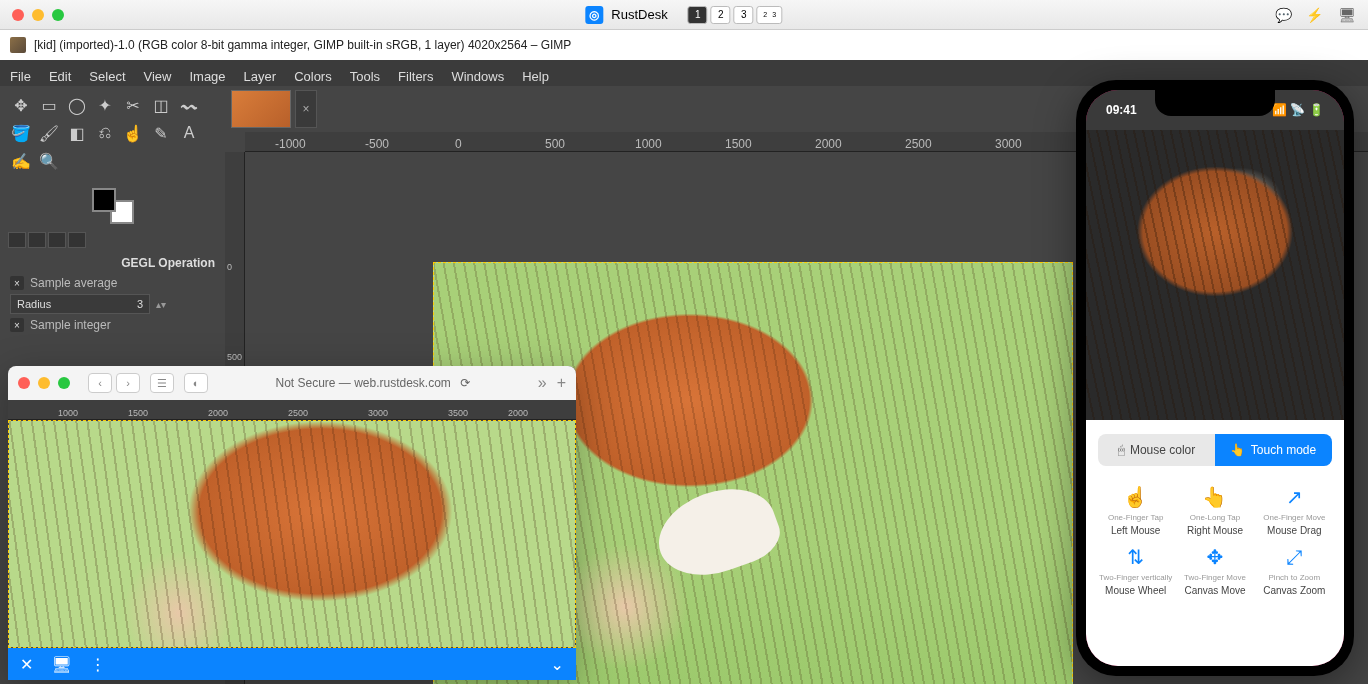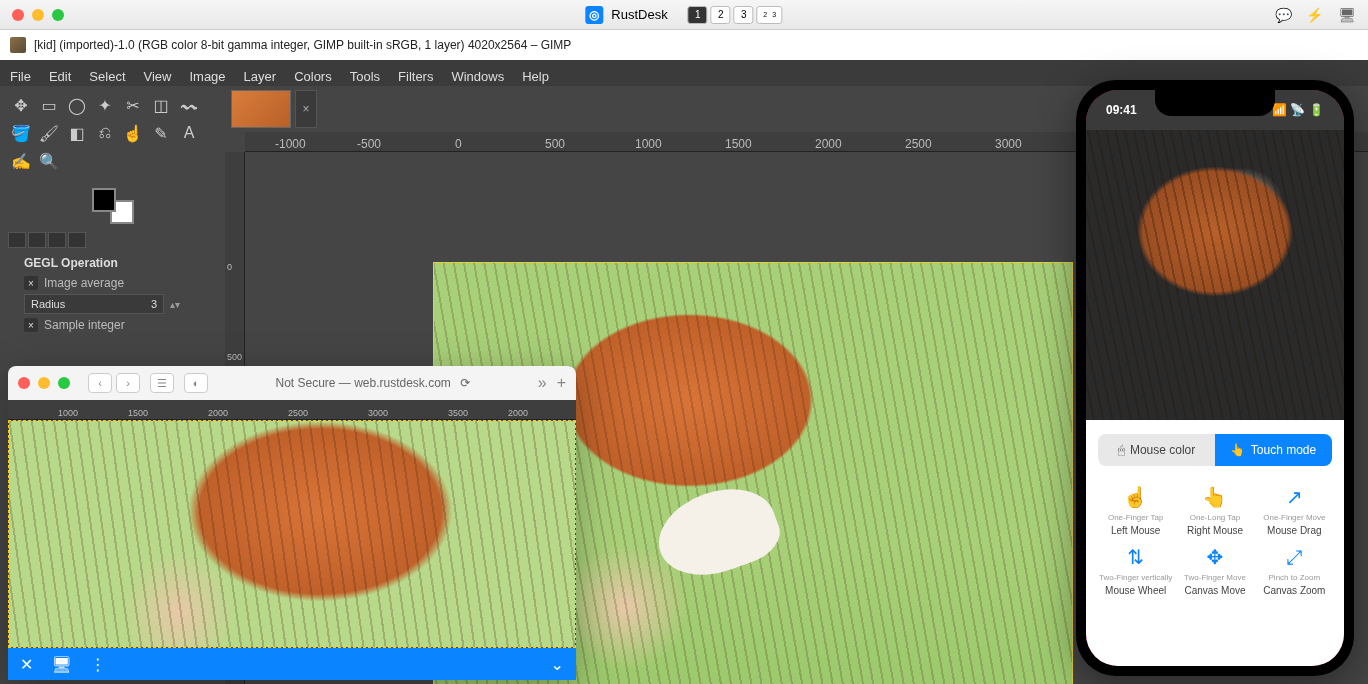--- a/index.html
+++ b/index.html
@@ -33,21 +33,21 @@
 .gimp-content { position: absolute; top: 26px; left: 0; right: 0; bottom: 0; display: flex; }
 .gimp-left-panel { width: 225px; background: #454545; display: flex; flex-direction: column; }
 .toolbox { padding: 6px 8px; display: grid; grid-template-columns: repeat(7, 26px); gap: 2px; }
 .tool-btn { width: 26px; height: 26px; display: flex; align-items: center; justify-content: center; color: #ccc; font-size: 16px; }
 .color-swatches { padding: 8px 12px; height: 48px; position: relative; display: flex; justify-content: center; }
 .swatch-wrap { position: relative; width: 42px; height: 36px; }
 .swatch-bg { position: absolute; width: 24px; height: 24px; border: 2px solid #888; background: #fff; bottom: 0; right: 0; }
 .swatch-fg { position: absolute; width: 24px; height: 24px; border: 2px solid #888; background: #000; top: 0; left: 0; }
 .panel-tabs { display: flex; gap: 2px; padding: 4px 8px; }
 .panel-tab { width: 18px; height: 16px; background: #333; border: 1px solid #555; }
-.panel-section { padding: 4px 24px; font-size: 12px; color: #ddd; }
+.panel-section { padding: 4px 10px; font-size: 12px; color: #ddd; text-align: right; }
 .panel-section-title { font-weight: bold; margin-bottom: 4px; }
 .panel-row { display: flex; align-items: center; gap: 6px; padding: 2px 0; color: #bbb; }
 .panel-close { width: 14px; height: 14px; background: #333; color: #ddd; font-size: 10px; display: flex; align-items: center; justify-content: center; border-radius: 2px; }
 .radius-input { background: #3a3a3a; border: 1px solid #555; color: #ddd; width: 140px; height: 20px; font-size: 11px; padding: 0 6px; display: flex; align-items: center; justify-content: space-between; }
 
 .gimp-canvas-area { flex: 1; position: relative; background: #454545; }
 .thumb-strip { height: 46px; display: flex; align-items: center; padding: 4px 6px; gap: 4px; }
 .thumb { width: 60px; height: 38px; border: 1px solid #666; background: linear-gradient(135deg,#d97d3a,#b8602a); }
 .thumb-close { width: 22px; height: 38px; background: #3a3a3a; color: #aaa; display: flex; align-items: center; justify-content: center; font-size: 12px; border: 1px solid #555; }
 .ruler-h { position: absolute; top: 46px; left: 20px; right: 0; height: 20px; background: #3e3e3e; color: #bbb; font-size: 12px; display: flex; align-items: flex-end; overflow: hidden; border-bottom: 1px solid #222; }
@@ -178,21 +178,21 @@
         <div class="panel-tabs">
           <div class="panel-tab"></div>
           <div class="panel-tab"></div>
           <div class="panel-tab"></div>
           <div class="panel-tab"></div>
         </div>
         <div class="panel-section">
           <div class="panel-section-title">GEGL Operation</div>
           <div class="panel-row">
             <div class="panel-close">×</div>
-            <span>Image average</span>
+            <span>Sample average</span>
           </div>
           <div class="panel-row">
             <div class="radius-input">
               <span>Radius</span>
               <span>3</span>
             </div>
             <span style="color:#999;font-size:10px;">▴▾</span>
           </div>
           <div class="panel-row">
             <div class="panel-close">×</div>
@@ -200,21 +200,21 @@
           </div>
         </div>
       </div>
       <div class="gimp-canvas-area">
         <div class="thumb-strip">
           <div class="thumb"></div>
           <div class="thumb-close">×</div>
         </div>
         <div class="ruler-h">
           <span style="left:30px">-1000</span>
-          <span style="left:112px">-500</span>
+          <span style="left:120px">-500</span>
           <span style="left:210px">0</span>
           <span style="left:300px">500</span>
           <span style="left:390px">1000</span>
           <span style="left:480px">1500</span>
           <span style="left:570px">2000</span>
           <span style="left:660px">2500</span>
           <span style="left:750px">3000</span>
           <span style="left:840px">3500</span>
         </div>
         <div class="ruler-v">

